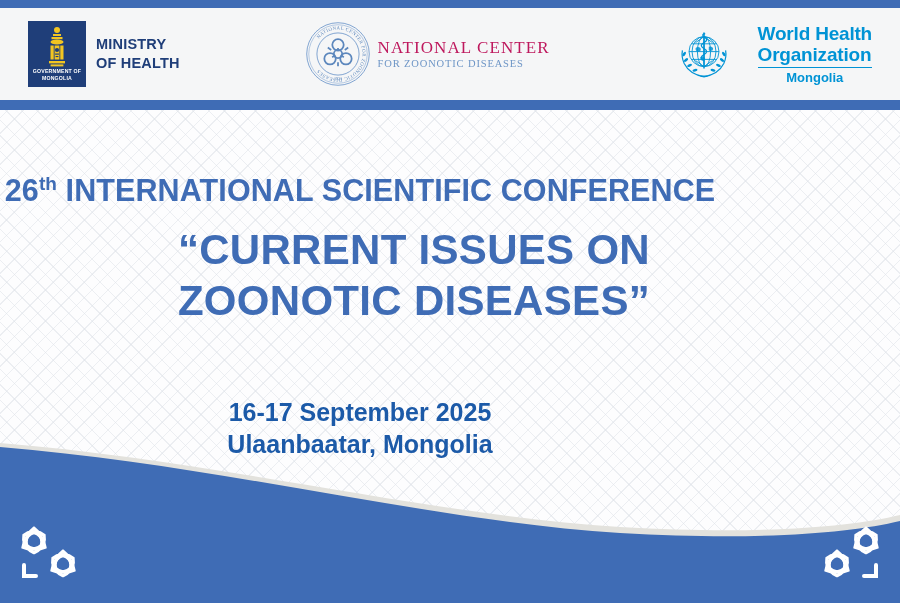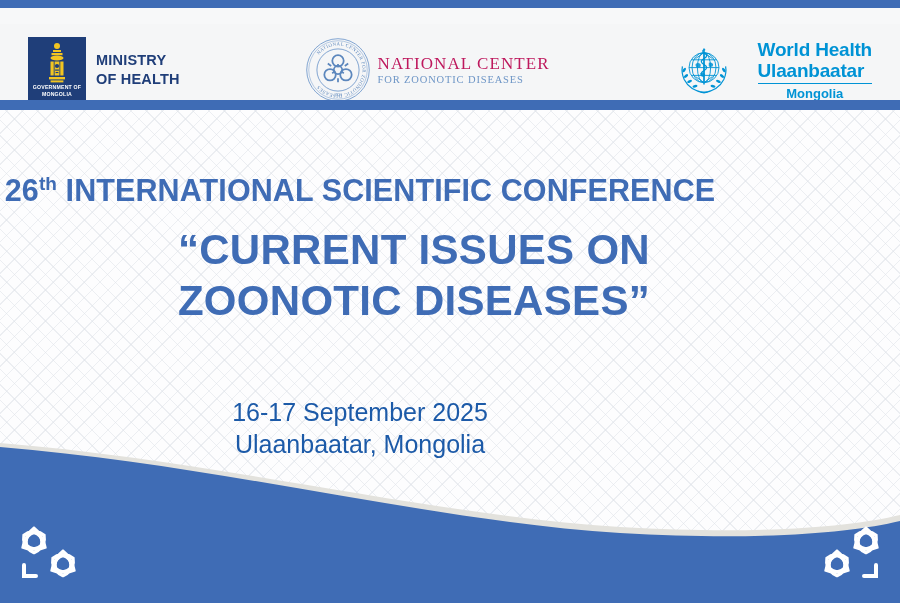--- a/index.html
+++ b/index.html
@@ -25,21 +25,21 @@
   .top-bar {
     position: absolute;
     left: 0; top: 0;
     width: 900px; height: 8px;
     background: #3f6cb5;
   }
 
   
   .header-band {
     position: absolute;
-    left: 0; top: 24px;
+    left: 0; top: 8px;
     width: 900px; height: 92px;
     background: #f5f6f7;
     display: flex;
     align-items: center;
     justify-content: space-between;
     padding: 0 28px;
   }
 
   .logo-group { display: flex; align-items: center; }
 
@@ -169,21 +169,21 @@
     letter-spacing: 0.3px;
     padding: 0 70px;
     text-align: right;
   }
 
   .meta {
     margin-top: 70px;
     color: #1c5aa8;
     font-size: 25px;
     line-height: 32px;
-    font-weight: normal;
+    font-weight: bold;
   }
 
   
   .wave { position: absolute; left: 0; bottom: 0; width: 900px; height: 160px; }
 
   
   .knot { position: absolute; }
   .knot-left  { left: 14px;  bottom: 18px; }
   .knot-right { right: 14px; bottom: 18px; }
 </style>
@@ -292,21 +292,21 @@
           <ellipse cx="35" cy="77" rx="4.2" ry="2.2" transform="rotate(-12 35 77)"></ellipse>
           <ellipse cx="83" cy="50" rx="4.2" ry="2.2" transform="rotate(55 83 50)"></ellipse>
           <ellipse cx="80" cy="60" rx="4.2" ry="2.2" transform="rotate(40 80 60)"></ellipse>
           <ellipse cx="74" cy="69" rx="4.2" ry="2.2" transform="rotate(25 74 69)"></ellipse>
           <ellipse cx="65" cy="77" rx="4.2" ry="2.2" transform="rotate(12 65 77)"></ellipse>
           <rect x="44" y="86" width="12" height="2.4" rx="1.2"></rect>
         </g>
       </svg>
       <div class="who-text">
         <div class="who-name">World Health</div>
-        <div class="who-name">Ulaanbaatar</div>
+        <div class="who-name">Organization</div>
         <div class="who-rule"></div>
         <div class="who-country">Mongolia</div>
       </div>
     </div>
 
   </div>
 
   <div class="header-divider"></div>
 
   <div class="body-area"></div>

